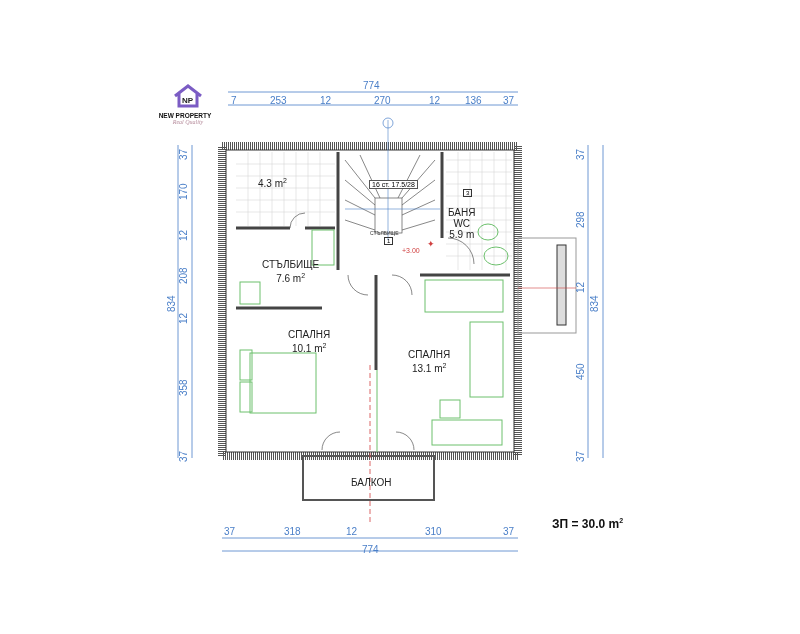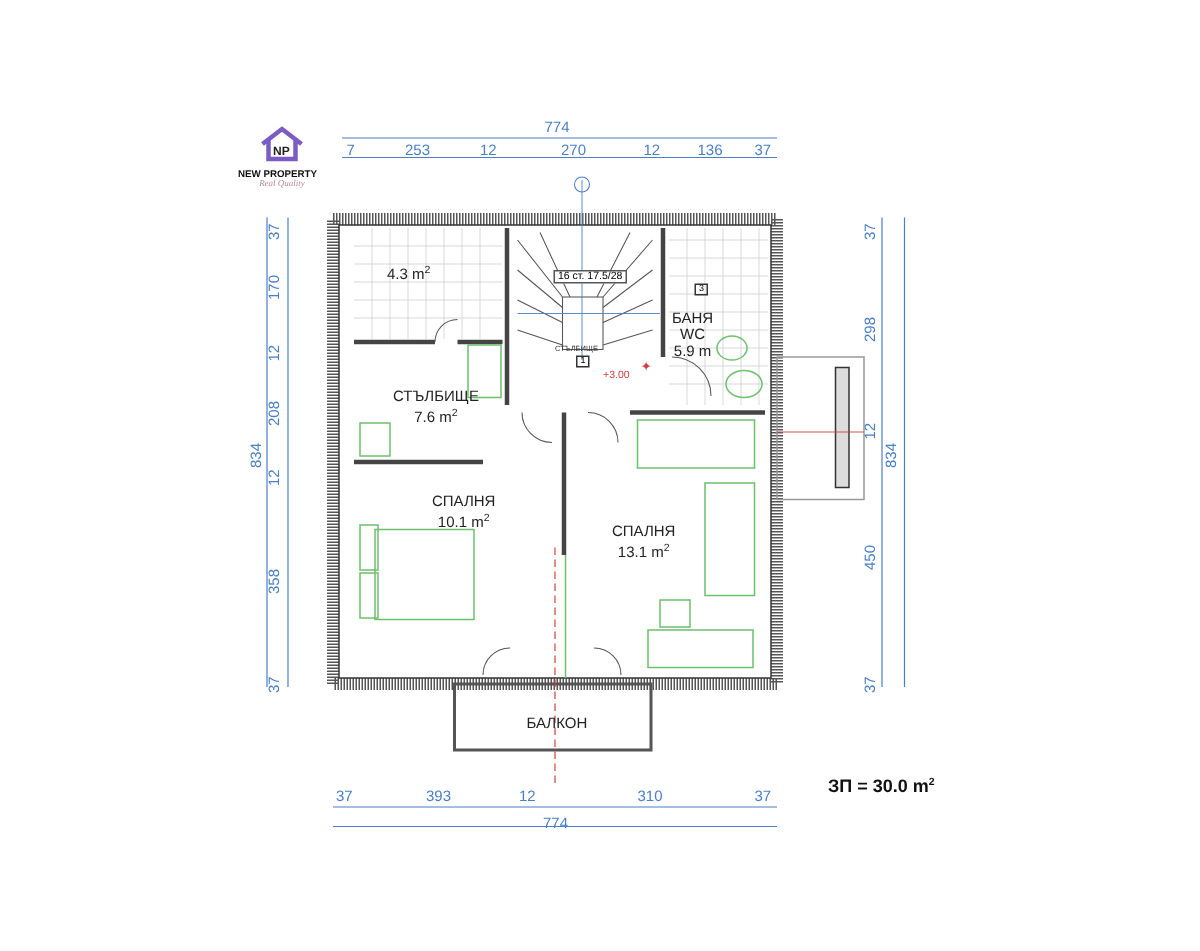--- a/index.html
+++ b/index.html
@@ -103,21 +103,21 @@
 <div class="dim" style="left:363px;top:80px">774</div>
 <div class="dim" style="left:231px;top:95px">7</div>
 <div class="dim" style="left:270px;top:95px">253</div>
 <div class="dim" style="left:320px;top:95px">12</div>
 <div class="dim" style="left:374px;top:95px">270</div>
 <div class="dim" style="left:429px;top:95px">12</div>
 <div class="dim" style="left:465px;top:95px">136</div>
 <div class="dim" style="left:503px;top:95px">37</div>
 
 <div class="dim" style="left:224px;top:526px">37</div>
-<div class="dim" style="left:284px;top:526px">393</div>
+<div class="dim" style="left:284px;top:526px">318</div>
 <div class="dim" style="left:346px;top:526px">12</div>
 <div class="dim" style="left:425px;top:526px">310</div>
 <div class="dim" style="left:503px;top:526px">37</div>
 <div class="dim" style="left:362px;top:544px">774</div>
 
 <div class="dim dimv" style="left:166px;top:312px">834</div>
 <div class="dim dimv" style="left:178px;top:160px">37</div>
 <div class="dim dimv" style="left:178px;top:200px">170</div>
 <div class="dim dimv" style="left:178px;top:241px">12</div>
 <div class="dim dimv" style="left:178px;top:284px">208</div>

